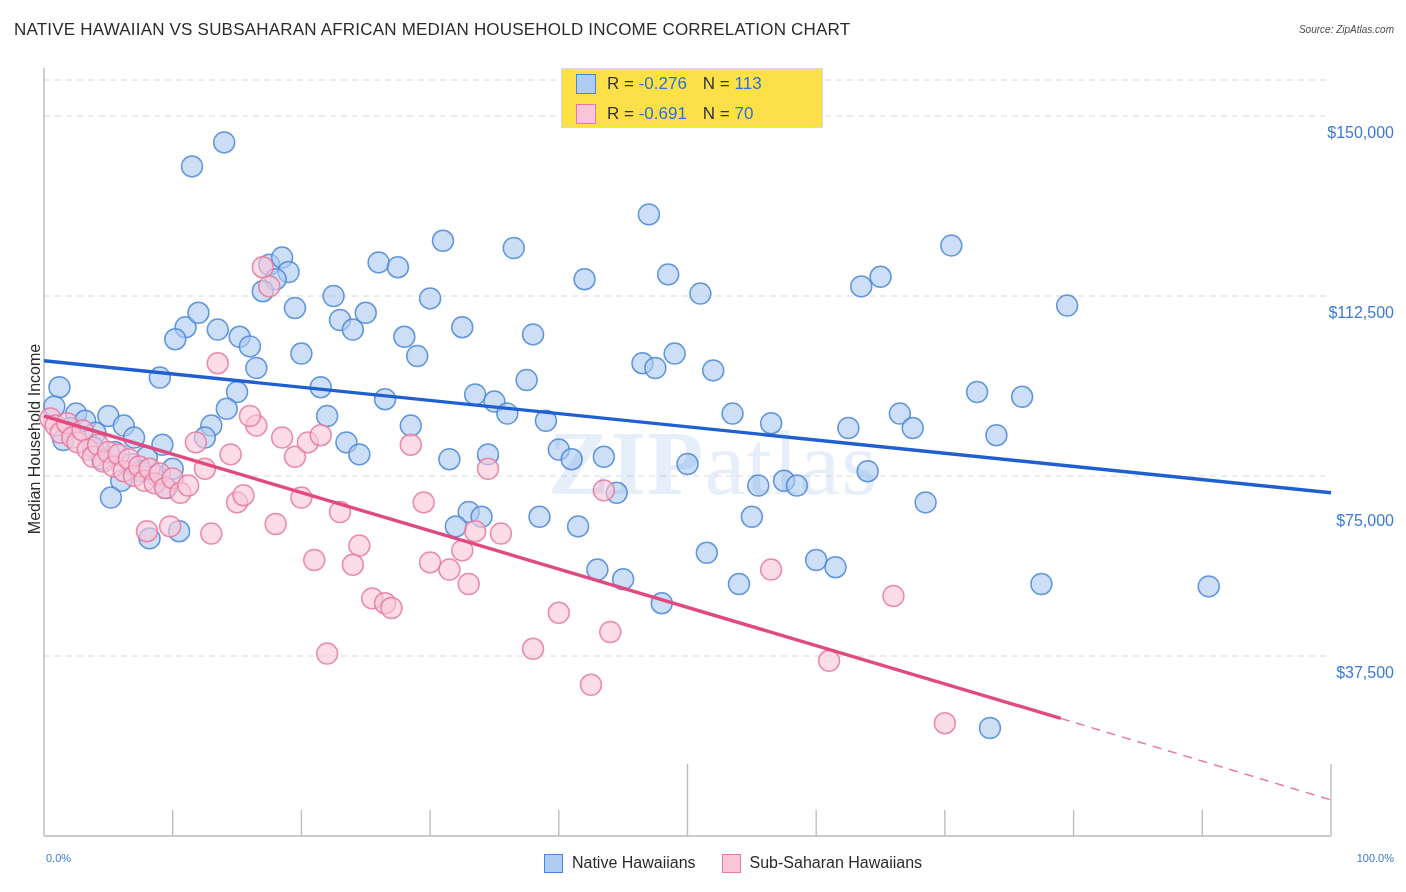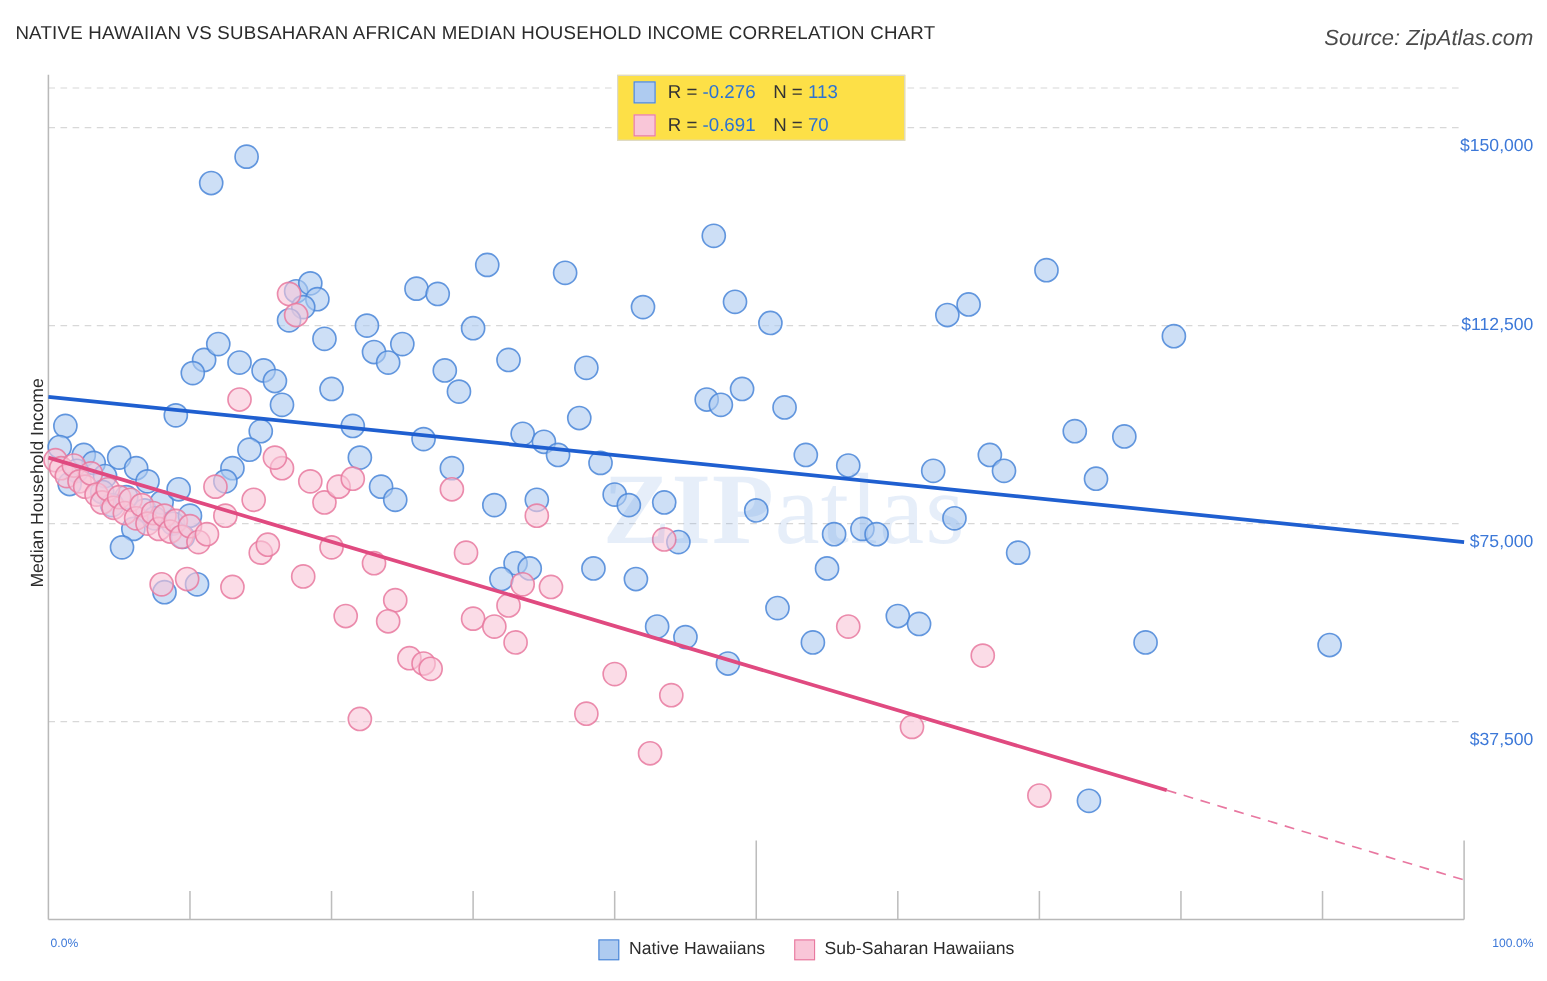--- a/index.html
+++ b/index.html
@@ -6,21 +6,21 @@
   body{width:1406px;height:892px;font-family:"Liberation Sans",sans-serif;overflow:hidden;position:relative;}
   #root{position:relative;width:1406px;height:876px;background:#fff;}
 
   .chart-title{
     position:absolute;left:14px;top:20px;
     font-size:17px;letter-spacing:.2px;color:#2b2b2b;
     font-family:"Liberation Sans",sans-serif;white-space:nowrap;
   }
   .source-note{
     position:absolute;right:12px;top:24px;
-    font-size:20px;font-style:italic;color:#4a4a4a;white-space:nowrap;
+    font-size:10px;font-style:italic;color:#4a4a4a;white-space:nowrap;
   }
 
   .plot-wrap{position:absolute;left:0;top:0;width:1406px;height:892px;}
   svg.plot{position:absolute;left:0;top:0;}
 
   .y-axis-title{
     position:absolute;left:-95px;top:430px;width:260px;text-align:center;
     transform:rotate(-90deg);transform-origin:center center;
     font-size:16px;color:#2b2b2b;
   }
@@ -298,22 +298,22 @@
       <span class="stat-swatch sw-blue"></span>
       <span class="stat-text"><span>R = </span><span class="val">-0.276</span><span class="stat-gap"></span><span>N = </span><span class="val">113</span></span>
     </div>
     <div class="stat-row">
       <span class="stat-swatch sw-pink"></span>
       <span class="stat-text"><span>R = </span><span class="val">-0.691</span><span class="stat-gap"></span><span>N = </span><span class="val">70</span></span>
     </div>
   </div>
 
   <div class="ytick-label" id="yt0" style="top: 124px;">$150,000</div>
-  <div class="ytick-label" id="yt1" style="top: 287px;">$112,500</div>
-  <div class="ytick-label" id="yt2" style="top: 484px; margin-left: 12px;">$75,000</div>
+  <div class="ytick-label" id="yt1" style="top: 304px;">$112,500</div>
+  <div class="ytick-label" id="yt2" style="top: 512px; margin-left: 12px;">$75,000</div>
   <div class="ytick-label" id="yt3" style="top: 664px;">$37,500</div>
 
   <div class="xtick-label" id="xt0" style="left:46px;top:852px;">0.0%</div>
   <div class="xtick-label" id="xt1" style="right:12px;top:852px;">100.0%</div>
 
   <div class="bottom-legend">
     <div class="bl-item">
       <span class="bl-swatch" style="background:#aecbf0;border:1.6px solid #4a86d8;"></span>
       <span class="bl-label">Native Hawaiians</span>
     </div>

